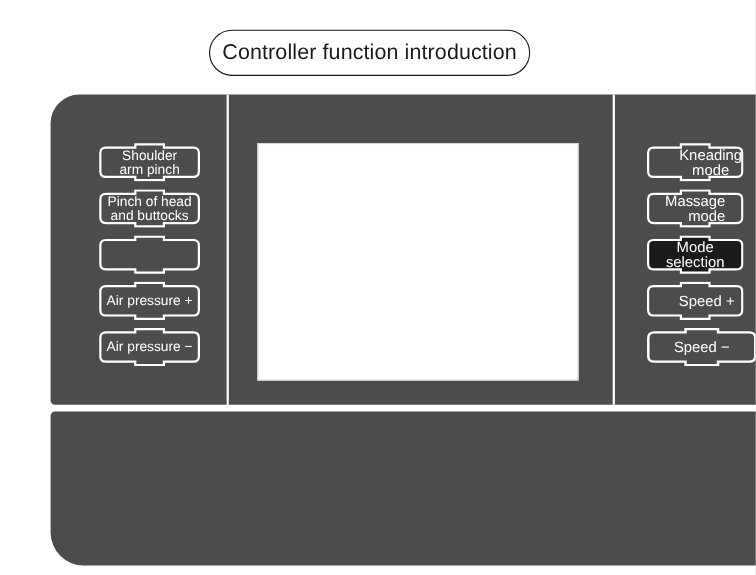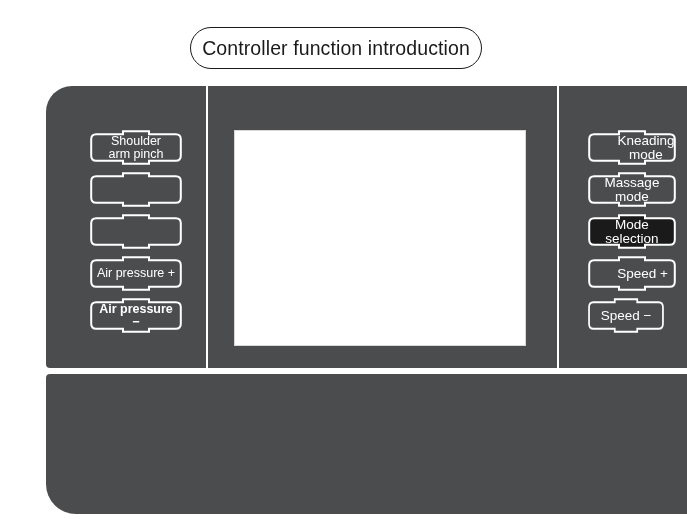--- a/index.html
+++ b/index.html
@@ -145,68 +145,70 @@
           <svg viewBox="0 0 92 35" preserveAspectRatio="none">
             <path d="M 6.2 4.2 L 33 4.2 L 33 1.2000000000000002 L 59 1.2000000000000002 L 59 4.2 L 85.8 4.2 Q 90.8 4.2 90.8 9.2 L 90.8 25.799999999999997 Q 90.8 30.799999999999997 85.8 30.799999999999997 L 59 30.799999999999997 L 59 33.8 L 33 33.8 L 33 30.799999999999997 L 6.2 30.799999999999997 Q 1.2 30.799999999999997 1.2 25.799999999999997 L 1.2 9.2 Q 1.2 4.2 6.2 4.2 Z" fill="none" stroke="#ffffff" stroke-width="2" stroke-linejoin="miter"></path>
           </svg>
           <span class="lbl">Shoulder
 arm pinch</span>
         </div>
         <div class="nbtn" style="left: 44px; top: 86px; width: 92px; height: 35px; font-size: 12.5px;">
           <svg viewBox="0 0 92 35" preserveAspectRatio="none">
             <path d="M 6.2 4.2 L 33 4.2 L 33 1.2000000000000002 L 59 1.2000000000000002 L 59 4.2 L 85.8 4.2 Q 90.8 4.2 90.8 9.2 L 90.8 25.799999999999997 Q 90.8 30.799999999999997 85.8 30.799999999999997 L 59 30.799999999999997 L 59 33.8 L 33 33.8 L 33 30.799999999999997 L 6.2 30.799999999999997 Q 1.2 30.799999999999997 1.2 25.799999999999997 L 1.2 9.2 Q 1.2 4.2 6.2 4.2 Z" fill="none" stroke="#ffffff" stroke-width="2" stroke-linejoin="miter"></path>
           </svg>
+          <span class="lbl">Pinch of head
+and buttocks</span>
         </div>
         <div class="nbtn" style="left: 44px; top: 128px; width: 92px; height: 35px; font-size: 12.5px;">
           <svg viewBox="0 0 92 35" preserveAspectRatio="none">
             <path d="M 6.2 4.2 L 33 4.2 L 33 1.2000000000000002 L 59 1.2000000000000002 L 59 4.2 L 85.8 4.2 Q 90.8 4.2 90.8 9.2 L 90.8 25.799999999999997 Q 90.8 30.799999999999997 85.8 30.799999999999997 L 59 30.799999999999997 L 59 33.8 L 33 33.8 L 33 30.799999999999997 L 6.2 30.799999999999997 Q 1.2 30.799999999999997 1.2 25.799999999999997 L 1.2 9.2 Q 1.2 4.2 6.2 4.2 Z" fill="none" stroke="#ffffff" stroke-width="2" stroke-linejoin="miter"></path>
           </svg>
         </div>
         <div class="nbtn" style="left: 44px; top: 170px; width: 92px; height: 35px; font-size: 12.5px;">
           <svg viewBox="0 0 92 35" preserveAspectRatio="none">
             <path d="M 6.2 4.2 L 33 4.2 L 33 1.2000000000000002 L 59 1.2000000000000002 L 59 4.2 L 85.8 4.2 Q 90.8 4.2 90.8 9.2 L 90.8 25.799999999999997 Q 90.8 30.799999999999997 85.8 30.799999999999997 L 59 30.799999999999997 L 59 33.8 L 33 33.8 L 33 30.799999999999997 L 6.2 30.799999999999997 Q 1.2 30.799999999999997 1.2 25.799999999999997 L 1.2 9.2 Q 1.2 4.2 6.2 4.2 Z" fill="none" stroke="#ffffff" stroke-width="2" stroke-linejoin="miter"></path>
           </svg>
           <span class="lbl">Air pressure +</span>
         </div>
-        <div class="nbtn" style="left: 44px; top: 212px; width: 92px; height: 35px; font-size: 12.5px; font-weight: bold;">
+        <div class="nbtn" style="left: 44px; top: 212px; width: 92px; height: 35px; font-size: 12.5px;">
           <svg viewBox="0 0 92 35" preserveAspectRatio="none">
             <path d="M 6.2 4.2 L 33 4.2 L 33 1.2000000000000002 L 59 1.2000000000000002 L 59 4.2 L 85.8 4.2 Q 90.8 4.2 90.8 9.2 L 90.8 25.799999999999997 Q 90.8 30.799999999999997 85.8 30.799999999999997 L 59 30.799999999999997 L 59 33.8 L 33 33.8 L 33 30.799999999999997 L 6.2 30.799999999999997 Q 1.2 30.799999999999997 1.2 25.799999999999997 L 1.2 9.2 Q 1.2 4.2 6.2 4.2 Z" fill="none" stroke="#ffffff" stroke-width="2" stroke-linejoin="miter"></path>
           </svg>
           <span class="lbl">Air pressure −</span>
         </div>
       </div>
     <div id="right-column">
         <div class="nbtn" style="left: 542px; top: 44px; width: 88px; height: 35px; font-size: 13.5px; padding-left: 28px;">
           <svg viewBox="0 0 88 35" preserveAspectRatio="none">
             <path d="M 6.2 4.2 L 31 4.2 L 31 1.2000000000000002 L 57 1.2000000000000002 L 57 4.2 L 81.8 4.2 Q 86.8 4.2 86.8 9.2 L 86.8 25.799999999999997 Q 86.8 30.799999999999997 81.8 30.799999999999997 L 57 30.799999999999997 L 57 33.8 L 31 33.8 L 31 30.799999999999997 L 6.2 30.799999999999997 Q 1.2 30.799999999999997 1.2 25.799999999999997 L 1.2 9.2 Q 1.2 4.2 6.2 4.2 Z" fill="none" stroke="#ffffff" stroke-width="2" stroke-linejoin="miter"></path>
           </svg>
           <span class="lbl">Kneading
 mode</span>
         </div>
-        <div class="nbtn" style="left: 542px; top: 86px; width: 88px; height: 35px; font-size: 13.5px;">
+        <div class="nbtn" style="left: 542px; top: 86px; width: 88px; height: 35px; font-size: 13.5px; text-align: right;">
           <svg viewBox="0 0 88 35" preserveAspectRatio="none">
             <path d="M 6.2 4.2 L 31 4.2 L 31 1.2000000000000002 L 57 1.2000000000000002 L 57 4.2 L 81.8 4.2 Q 86.8 4.2 86.8 9.2 L 86.8 25.799999999999997 Q 86.8 30.799999999999997 81.8 30.799999999999997 L 57 30.799999999999997 L 57 33.8 L 31 33.8 L 31 30.799999999999997 L 6.2 30.799999999999997 Q 1.2 30.799999999999997 1.2 25.799999999999997 L 1.2 9.2 Q 1.2 4.2 6.2 4.2 Z" fill="none" stroke="#ffffff" stroke-width="2" stroke-linejoin="miter"></path>
           </svg>
           <span class="lbl">Massage
 mode</span>
         </div>
         <div class="nbtn" style="left: 542px; top: 128px; width: 88px; height: 35px; font-size: 13.5px;">
           <svg viewBox="0 0 88 35" preserveAspectRatio="none">
             <path d="M 6.2 4.2 L 31 4.2 L 31 1.2000000000000002 L 57 1.2000000000000002 L 57 4.2 L 81.8 4.2 Q 86.8 4.2 86.8 9.2 L 86.8 25.799999999999997 Q 86.8 30.799999999999997 81.8 30.799999999999997 L 57 30.799999999999997 L 57 33.8 L 31 33.8 L 31 30.799999999999997 L 6.2 30.799999999999997 Q 1.2 30.799999999999997 1.2 25.799999999999997 L 1.2 9.2 Q 1.2 4.2 6.2 4.2 Z" fill="#1a1a1a" stroke="#ffffff" stroke-width="2" stroke-linejoin="miter"></path>
           </svg>
           <span class="lbl">Mode
 selection</span>
         </div>
         <div class="nbtn" style="left: 542px; top: 170px; width: 88px; height: 35px; font-size: 13.5px; padding-left: 21px;">
           <svg viewBox="0 0 88 35" preserveAspectRatio="none">
             <path d="M 6.2 4.2 L 31 4.2 L 31 1.2000000000000002 L 57 1.2000000000000002 L 57 4.2 L 81.8 4.2 Q 86.8 4.2 86.8 9.2 L 86.8 25.799999999999997 Q 86.8 30.799999999999997 81.8 30.799999999999997 L 57 30.799999999999997 L 57 33.8 L 31 33.8 L 31 30.799999999999997 L 6.2 30.799999999999997 Q 1.2 30.799999999999997 1.2 25.799999999999997 L 1.2 9.2 Q 1.2 4.2 6.2 4.2 Z" fill="none" stroke="#ffffff" stroke-width="2" stroke-linejoin="miter"></path>
           </svg>
           <span class="lbl">Speed +</span>
         </div>
-        <div class="nbtn" style="left: 542px; top: 212px; width: 76px; height: 35px; font-size: 13.5px;">
+        <div class="nbtn" style="left: 542px; top: 212px; width: 100px; height: 35px; font-size: 13.5px;">
           <svg viewBox="0 0 88 35" preserveAspectRatio="none">
             <path d="M 6.2 4.2 L 31 4.2 L 31 1.2000000000000002 L 57 1.2000000000000002 L 57 4.2 L 81.8 4.2 Q 86.8 4.2 86.8 9.2 L 86.8 25.799999999999997 Q 86.8 30.799999999999997 81.8 30.799999999999997 L 57 30.799999999999997 L 57 33.8 L 31 33.8 L 31 30.799999999999997 L 6.2 30.799999999999997 Q 1.2 30.799999999999997 1.2 25.799999999999997 L 1.2 9.2 Q 1.2 4.2 6.2 4.2 Z" fill="none" stroke="#ffffff" stroke-width="2" stroke-linejoin="miter"></path>
           </svg>
           <span class="lbl">Speed −</span>
         </div>
       </div>
   </div>
 
   <div id="lower-panel">
 

